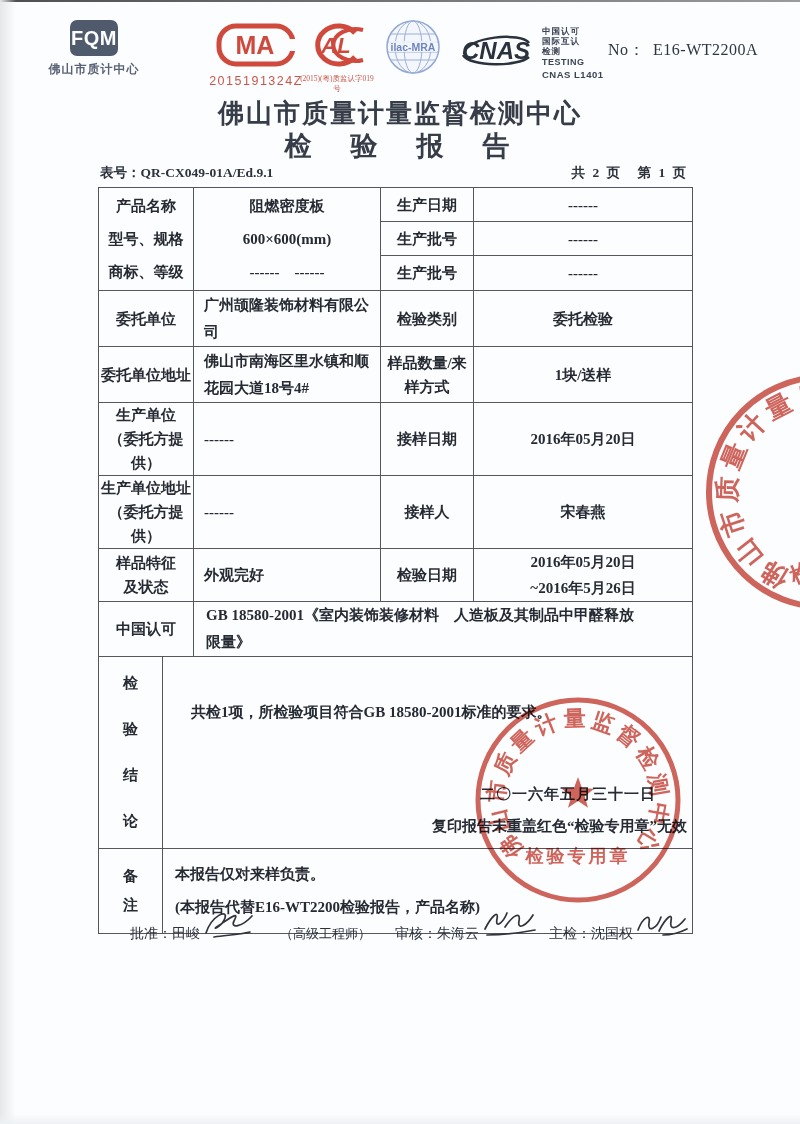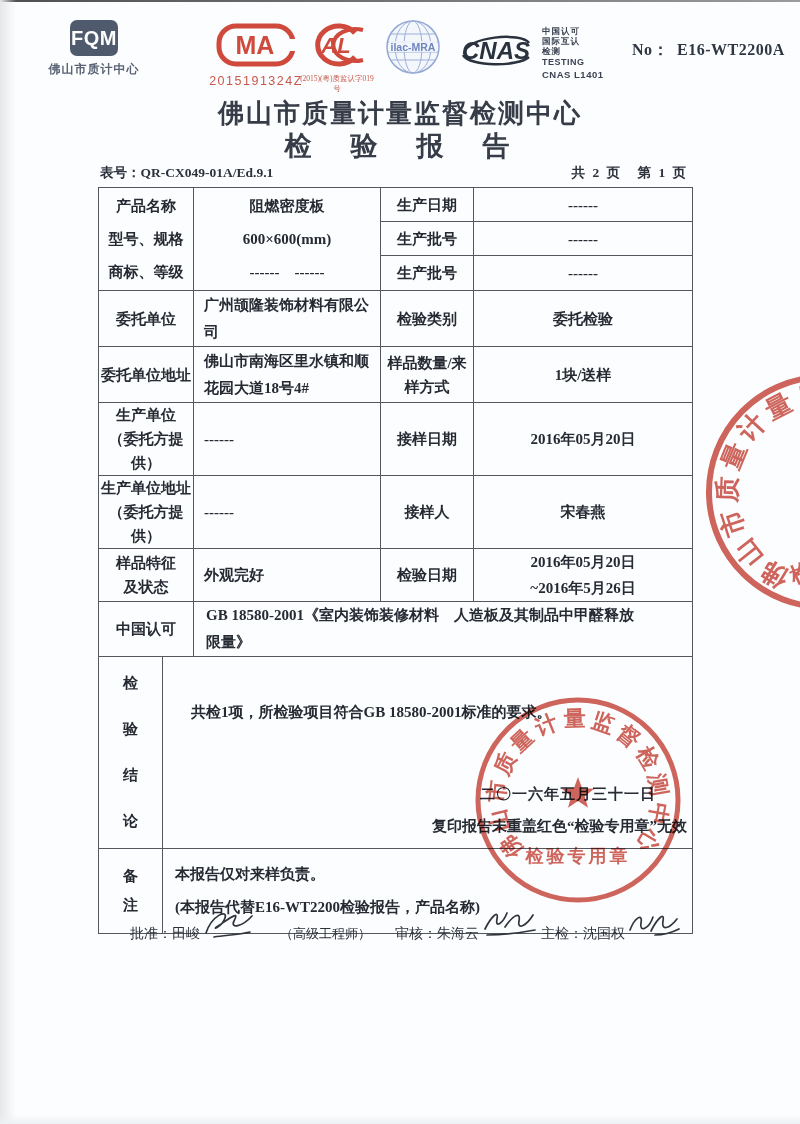--- a/index.html
+++ b/index.html
@@ -24,21 +24,21 @@
   .cma { left:200px; top:22px; width:112px; text-align:center; }
   .cma-cert { margin-top:2px; font-size:12.5px; color:#c8574b; letter-spacing:1.5px; font-family:"Liberation Sans",sans-serif; }
   .cal { left:300px; top:22px; width:74px; text-align:center; }
   .cal-cert { margin-top:2px; font-size:7.5px; color:#c8574b; letter-spacing:0; }
   .ilac { left:384px; top:18px; width:58px; }
   .cnas { left:458px; top:30px; width:76px; }
   .cnas-txt { left:542px; top:26px; font-family:"Liberation Sans",sans-serif; color:#3c4454; }
   .cnas-txt .ln { font-size:8.5px; font-weight:bold; line-height:10px; letter-spacing:1px; }
   .cnas-txt .testing { font-size:9px; font-weight:bold; letter-spacing:0.5px; margin-top:1px; }
   .cnas-txt .l1401 { font-size:9.5px; font-weight:bold; letter-spacing:0.5px; margin-top:2px; }
-  .report-no { left:608px; top:40px; font-size:16px; font-weight:bold; color:#2e3642; letter-spacing:0.5px;margin-left:24px; }
+  .report-no { left:608px; top:40px; font-size:16px; font-weight:normal; color:#2e3642; letter-spacing:0.5px; }
   .report-no .num { margin-left:8px; }
 
   
   .t-org { position:absolute; left:0; top:96px; width:100%; text-align:center;
            font-size:26px; font-weight:bold; color:#363c48; letter-spacing:2px; }
   .t-doc { position:absolute; left:0; top:128px; width:100%; text-align:center;
            font-size:27px; font-weight:bold; color:#363c48; letter-spacing:6px; }
   .meta-form { position:absolute; left:100px; top:164px; font-size:13.5px; font-weight:600; color:#2d323c; }
   .meta-pages { position:absolute; right:112px; top:164px; font-size:13.5px; font-weight:600; color:#2d323c; letter-spacing:2px; }
 
@@ -245,21 +245,21 @@
     <span>田峻</span>
     <svg width="58" height="38" viewBox="0 0 58 38">
       <path d="M6,28 C12,10 28,4 25,13 C22,22 10,26 18,21 C30,13 40,5 34,16 C30,24 42,22 52,11 M14,32 C26,30 38,30 50,27" fill="none" stroke="#30343c" stroke-width="1.7" stroke-linecap="round"></path>
     </svg>
     <span class="ttl" style="margin-left:22px">（高级工程师）</span>
     <span style="margin-left:24px">审核：</span>
     <span>朱海云</span>
     <svg width="60" height="40" viewBox="0 0 60 40">
       <path d="M6,26 C12,14 20,6 18,16 C16,26 24,20 28,10 M26,24 C34,12 42,8 40,18 C38,28 48,22 54,12 M8,32 C22,32 40,30 56,27" fill="none" stroke="#30343c" stroke-width="1.7" stroke-linecap="round"></path>
     </svg>
-    <span style="margin-left:2px">主检：</span>
+    <span style="margin-left:10px">主检：</span>
     <span>沈国权</span>
     <svg width="58" height="38" viewBox="0 0 58 38">
       <path d="M5,25 C10,12 18,8 16,18 C14,28 24,24 28,12 M26,26 C32,14 40,6 38,16 C36,26 44,24 52,14 M30,30 C38,30 46,28 54,24" fill="none" stroke="#30343c" stroke-width="1.7" stroke-linecap="round"></path>
     </svg>
   </div>
 
   <svg class="stamp stamp-main" width="220" height="220" viewBox="0 0 220 220">
     <circle cx="110" cy="110" r="100" fill="none" stroke="#c43a2e" stroke-width="5"></circle>
     <path id="arcA" d="M 57.7,162.3 A 74,74 0 1 1 162.3,162.3" fill="none"></path>
     <text font-size="22" font-weight="bold" fill="#c43a2e" letter-spacing="2">

